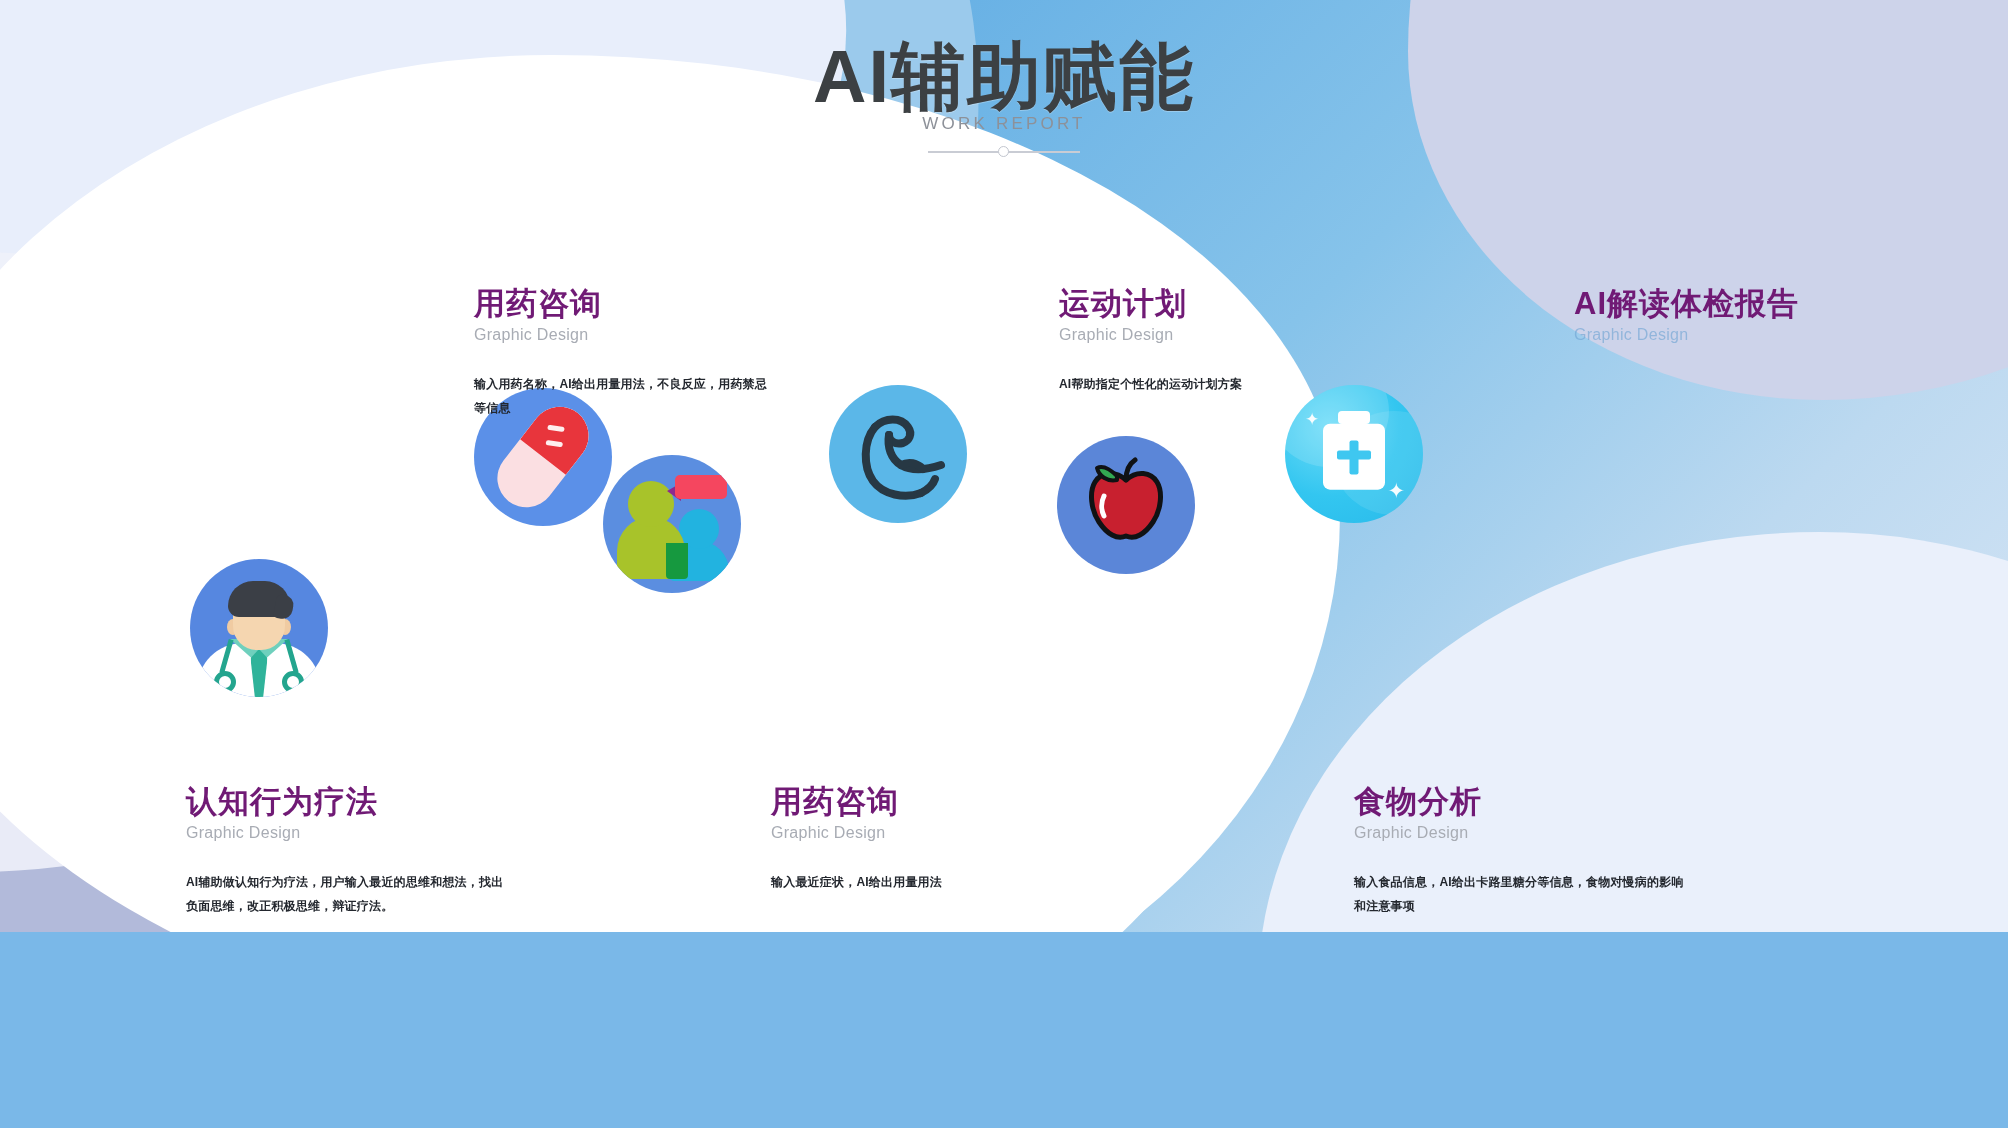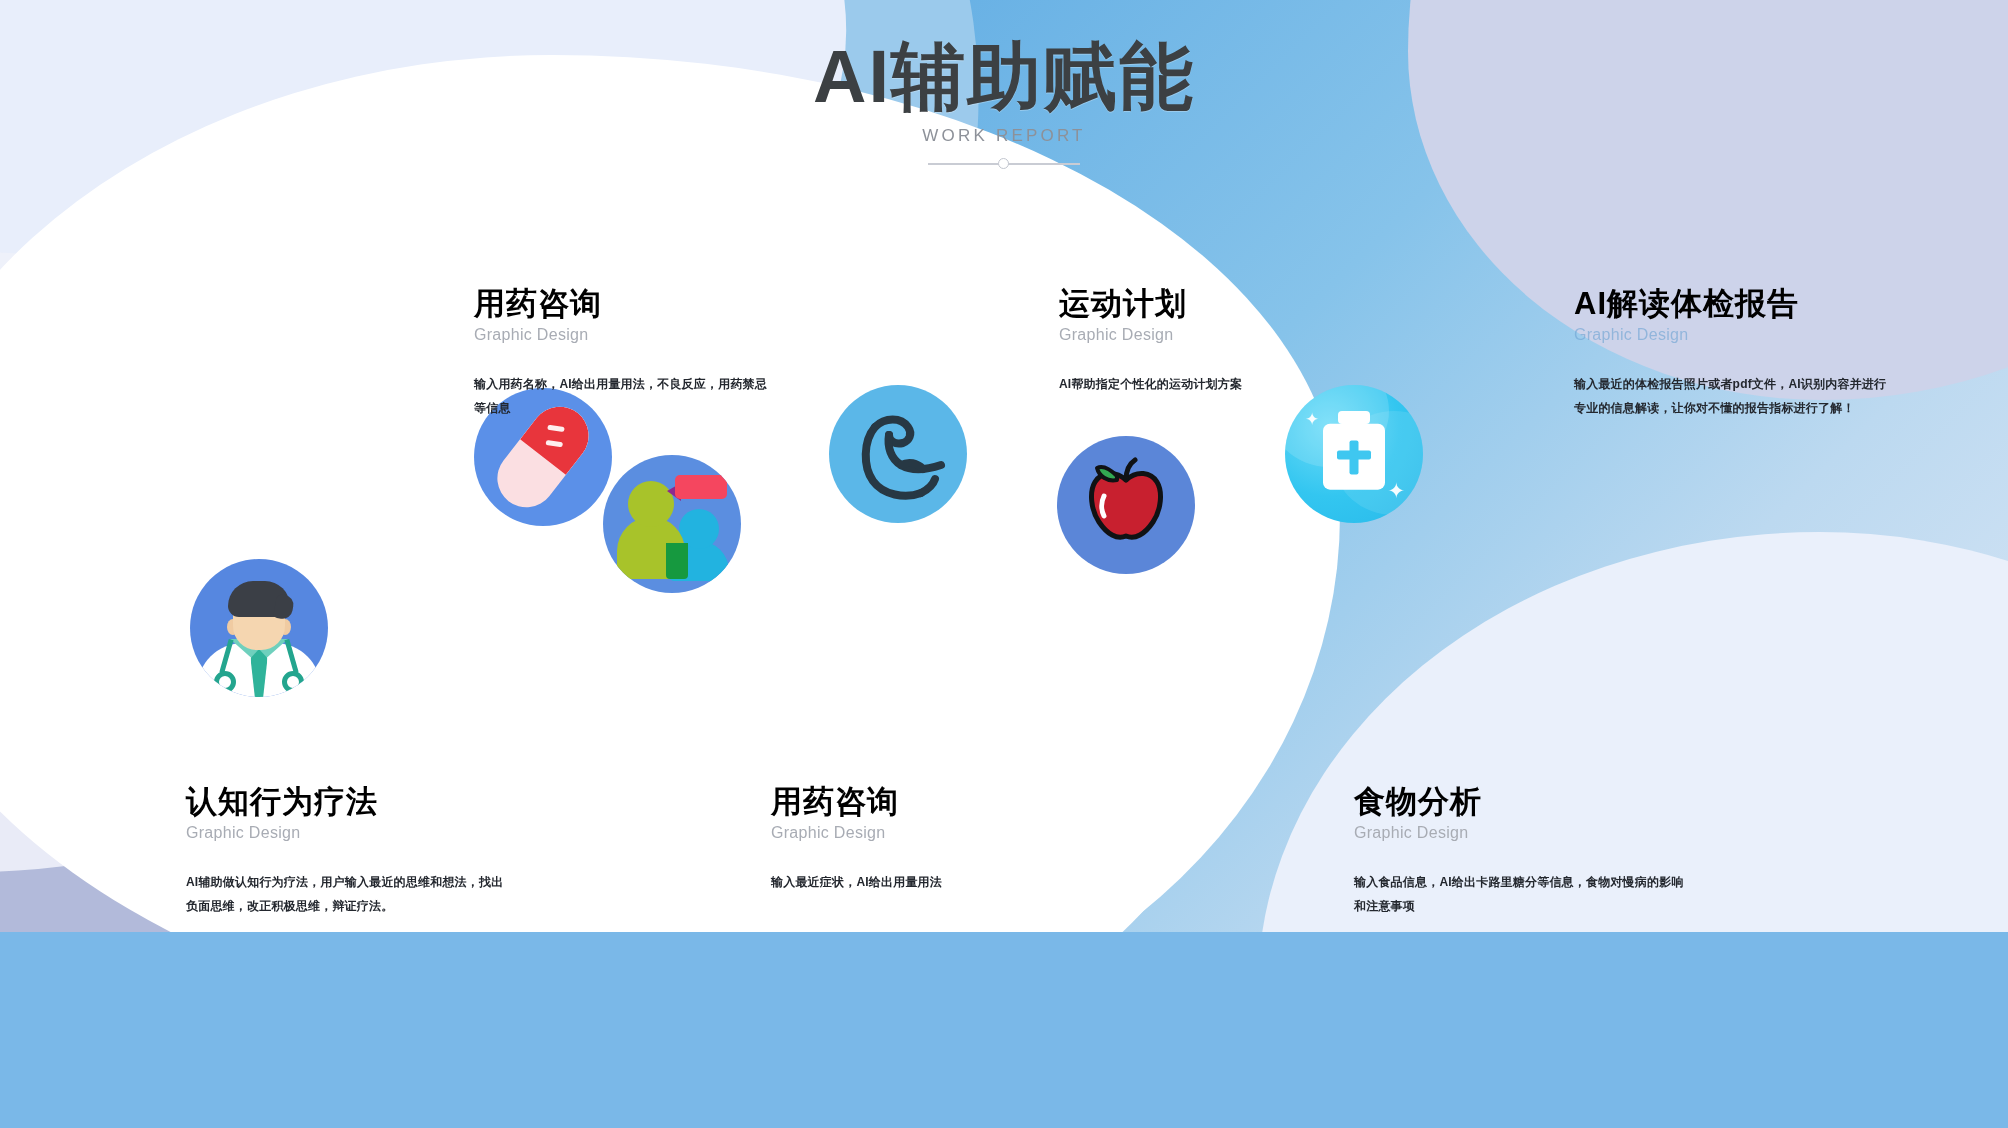--- a/index.html
+++ b/index.html
@@ -77,41 +77,40 @@
   .header {
     position:absolute; left:0; right:0; top:40px;
     text-align:center; z-index:30;
   }
   .title {
     font-size:74px; font-weight:bold; color:#3c4043;
     letter-spacing:2px; line-height:1.0;
     text-shadow:0 1px 0 rgba(255,255,255,.25);
   }
   .subtitle {
-    margin-top:12px;
     font-size:17px; color:#8d9199; letter-spacing:3.2px;
   }
   .divider {
     margin:12px auto 0; width:152px; height:12px;
     position:relative;
   }
   .divider .line {
     position:absolute; top:5px; left:0; width:152px; height:1.5px;
     background:#c9ccd4;
   }
   .divider .dot {
     position:absolute; top:0; left:70px;
     width:11px; height:11px; border-radius:50%;
     background:#ffffff; border:1.5px solid #c2c6cf;
   }
 
   
   .card { position:absolute; z-index:25; }
   .card .ctitle {
-    font-size:31px; font-weight:bold; color:#000000;
+    font-size:31px; font-weight:bold; color:#701a75;
     letter-spacing:1px; line-height:1.15; white-space:nowrap;
   }
   .card .csub {
     margin-top:4px;
     font-size:16px; color:#a8acb4; letter-spacing:.3px;
   }
   .card .cdesc {
     margin-top:28px;
     font-size:12px; font-weight:bold; color:#23272e;
     line-height:2.0; letter-spacing:.2px;
@@ -378,21 +377,20 @@
 
   <div class="card top" style="left:1059px; top:286px; width:260px;">
     <div class="ctitle">运动计划</div>
     <div class="csub">Graphic Design</div>
     <div class="cdesc">AI帮助指定个性化的运动计划方案</div>
   </div>
 
   <div class="card top faded" style="left:1574px; top:286px; width:320px;">
     <div class="ctitle">AI解读体检报告</div>
     <div class="csub">Graphic Design</div>
-    <div class="cdesc">输入最近的体检报告照片或者pdf文件，AI识别内容并进行专业的信息解读，让你对不懂的报告指标进行了解！</div>
   </div>
 
   <div class="card bottom" style="left:186px; top:784px; width:325px;">
     <div class="ctitle">认知行为疗法</div>
     <div class="csub">Graphic Design</div>
     <div class="cdesc">AI辅助做认知行为疗法，用户输入最近的思维和想法，找出负面思维，改正积极思维，辩证疗法。</div>
   </div>
 
   <div class="card bottom" style="left:771px; top:784px; width:280px;">
     <div class="ctitle">用药咨询</div>

